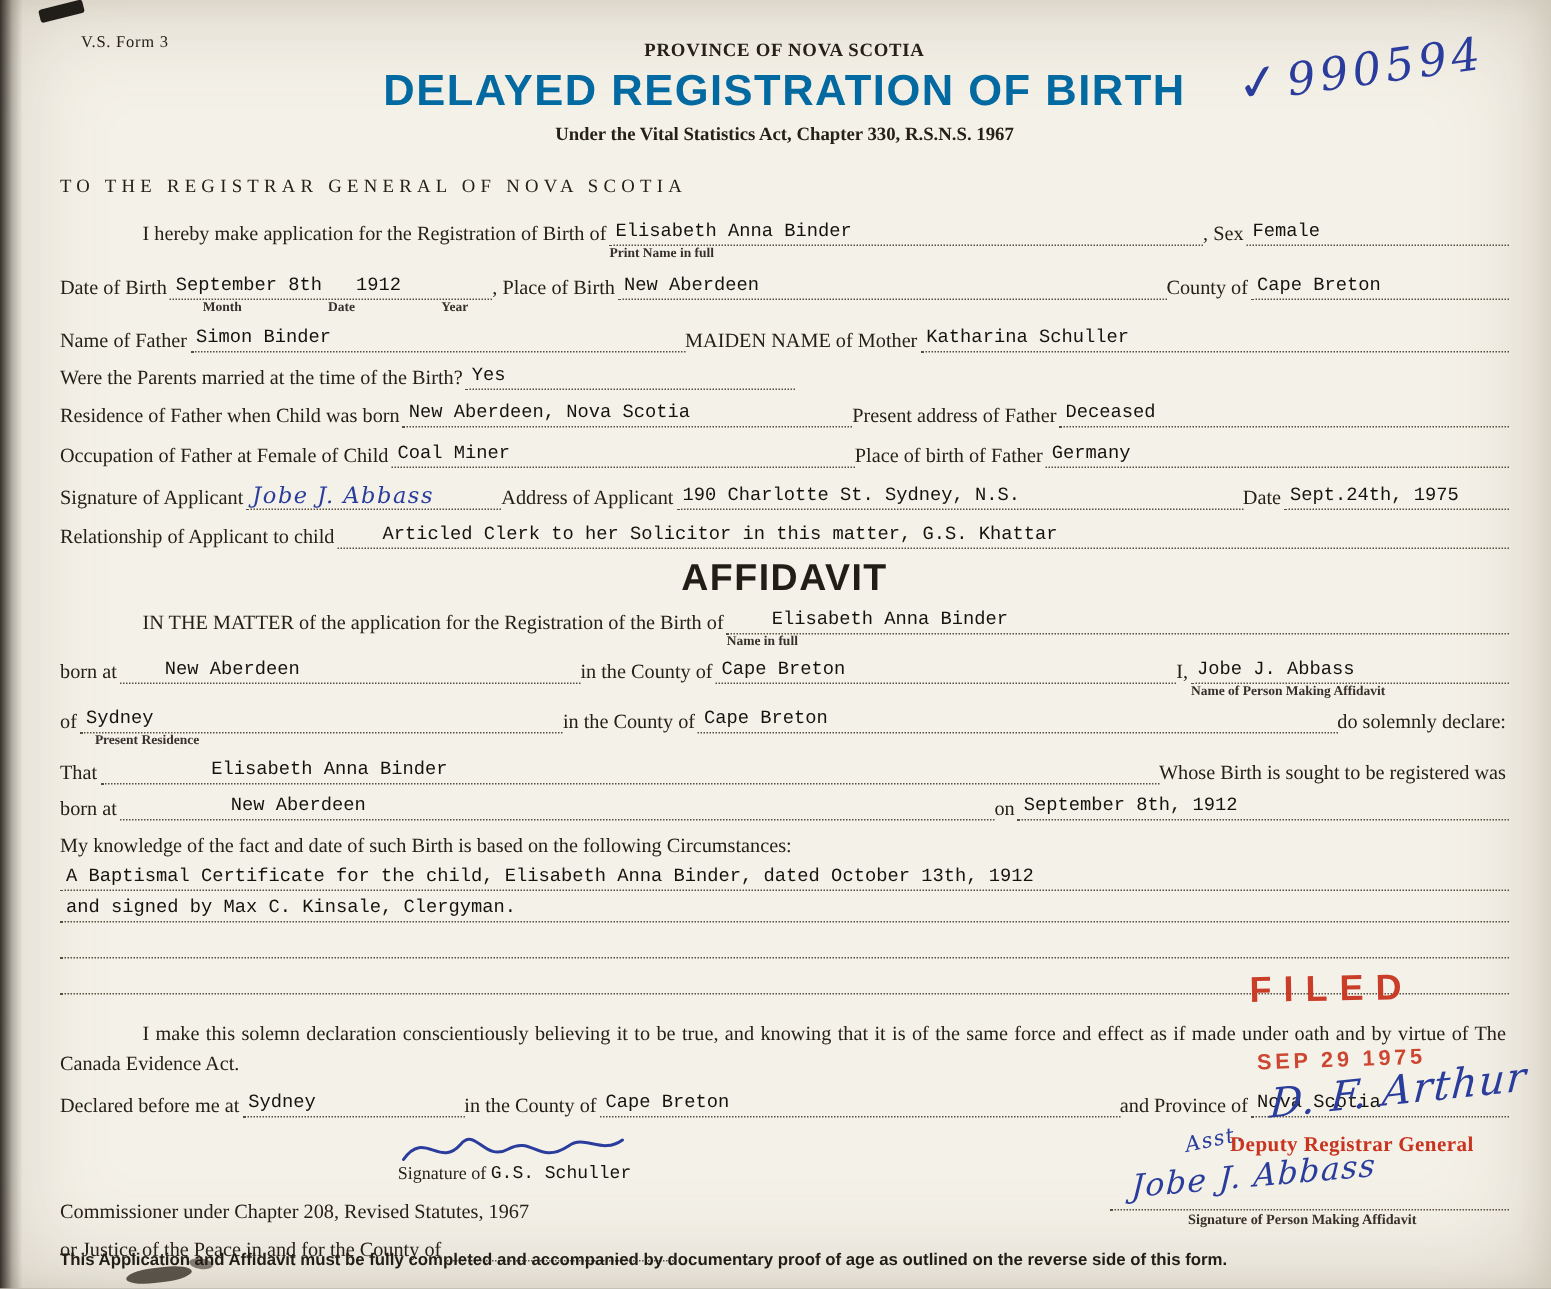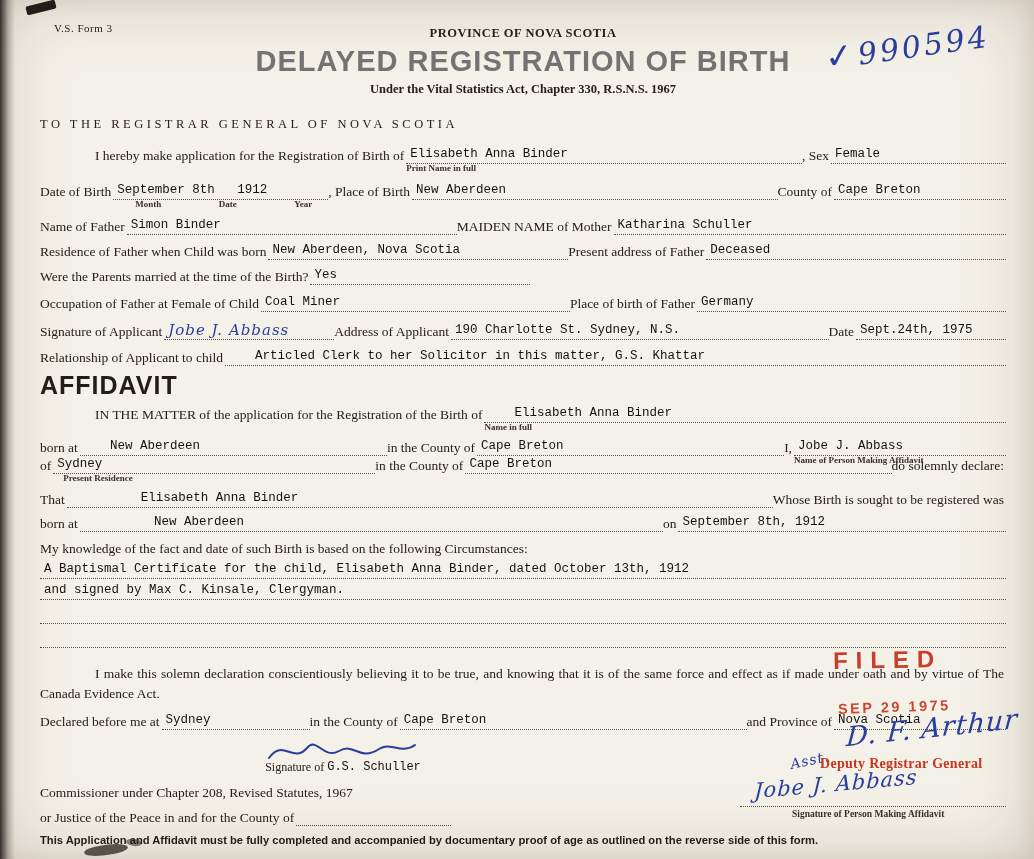--- a/index.html
+++ b/index.html
@@ -19,38 +19,38 @@
   .smudge2 { position:absolute; left:126px; bottom:13px; width:16px; height:7px; background:rgba(42,35,26,.55); transform:rotate(8deg); border-radius:50%; }
 
   .form-no { position:absolute; left:54px; top:22px; font-size:11px; letter-spacing:.5px; }
   .reg-no { position:absolute; right:44px; top:26px; color:var(--ink);
     font-family:"DejaVu Serif", serif; font-style:italic; font-size:30px; letter-spacing:3px;
     transform:rotate(-8deg); white-space:nowrap; }
   .reg-no .check { font-size:34px; font-style:normal; margin-right:2px; }
 
   .content { position:absolute; left:40px; right:28px; top:18px; }
   .province { text-align:center; font-weight:bold; font-size:12.5px; letter-spacing:.5px; margin-top:8px; }
-  .title { text-align:center; font-family:"Liberation Sans", sans-serif; font-weight:bold; font-size:29px; letter-spacing:1px; margin-top:3px; color:#737373; }
+  .title { text-align:center; font-family:"Liberation Sans", sans-serif; font-weight:bold; font-size:29px; letter-spacing:1px; margin-top:3px; color:#0369a1; }
   .subtitle { text-align:center; font-weight:bold; font-size:12.5px; margin-top:3px; }
   .addressee { margin-top:20px; font-size:12.5px; letter-spacing:3.5px; }
 
   .line { display:flex; align-items:flex-end; min-height:17px; }
   .lbl { white-space:nowrap; padding-right:2px; }
   .field { position:relative; border-bottom:1px dotted #57503f; padding:0 4px; min-height:16px; white-space:nowrap; }
   .grow { flex:1; }
   .typed { font-family:"Liberation Mono", monospace; font-size:12.5px; color:#16120e; white-space:pre; position:relative; top:-1px; }
   .hint { position:absolute; top:100%; left:0; right:0; font-size:9px; font-weight:bold; color:#37302a; line-height:11px; white-space:nowrap; }
   .hint-left { text-align:left; left:10px; right:auto; }
   .hints-row { position:absolute; top:100%; left:0; right:0; display:flex; justify-content:space-between; padding:0 16px 0 22px; font-size:9px; font-weight:bold; color:#37302a; line-height:11px; }
   .hand { font-family:"DejaVu Serif", serif; font-style:italic; color:var(--ink); letter-spacing:1px; }
   .ind55 { padding-left:55px; }
   .pl70 .typed { padding-left:70px; }
   .pl30 .typed { padding-left:26px; }
 
-  .heading { font-family:"Liberation Sans", sans-serif; font-weight:bold; font-size:25px; letter-spacing:1px; margin-top:4px; color:#221d17; }
+  .heading { text-align:center; font-family:"Liberation Sans", sans-serif; font-weight:bold; font-size:25px; letter-spacing:1px; margin-top:4px; color:#221d17; }
   .blank-line { border-bottom:1px dotted #57503f; height:15px; margin-top:9px; }
   .para { margin-top:16px; text-align:justify; text-indent:55px; line-height:1.5; padding-right:2px; }
 
   .w-sex{width:175px} .w-dob{width:215px} .w-county{width:172px} .w-father{width:330px}
   .w-yes{width:220px} .w-sig{width:170px} .w-date{width:150px} .w-dep{width:212px}
   .w-res{width:322px} .w-place{width:148px} .w-prov{width:172px}
   .w-day{width:148px} .w-month{width:128px} .w-year{width:56px} .w-justice{width:155px}
 
   .this-line { width:470px; }
   .sigblock { margin-left:172px; margin-top:8px; width:262px; text-align:center; }
@@ -132,34 +132,34 @@
       <span class="field w-father">
         <span class="typed">Simon Binder</span>
       </span>
       <span class="lbl">MAIDEN NAME of Mother</span>
       <span class="field grow">
         <span class="typed">Katharina Schuller</span>
       </span>
     </div>
 
     <div class="line" style="margin-top:7px;">
-      <span class="lbl">Residence of Father when Child was born</span>
-      <span class="field grow">
-        <span class="typed">New Aberdeen, Nova Scotia</span>
-      </span>
-      <span class="lbl">Present address of Father</span>
-      <span class="field grow">
-        <span class="typed">Deceased</span>
-      </span>
-    </div>
-
-    <div class="line" style="margin-top:7px;">
       <span class="lbl">Were the Parents married at the time of the Birth?</span>
       <span class="field w-yes">
         <span class="typed">Yes</span>
+      </span>
+    </div>
+
+    <div class="line" style="margin-top:7px;">
+      <span class="lbl">Residence of Father when Child was born</span>
+      <span class="field grow">
+        <span class="typed">New Aberdeen, Nova Scotia</span>
+      </span>
+      <span class="lbl">Present address of Father</span>
+      <span class="field grow">
+        <span class="typed">Deceased</span>
       </span>
     </div>
 
     <div class="line" style="margin-top:9px;">
       <span class="lbl">Occupation of Father at Female of Child</span>
       <span class="field grow">
         <span class="typed">Coal Miner</span>
       </span>
       <span class="lbl">Place of birth of Father</span>
       <span class="field grow">
@@ -208,21 +208,21 @@
       <span class="field grow">
         <span class="typed">Cape Breton</span>
       </span>
       <span class="lbl">I,</span>
       <span class="field w-dep">
         <span class="typed">Jobe J. Abbass</span>
         <span class="hint">Name of Person Making Affidavit</span>
       </span>
     </div>
 
-    <div class="line" style="">
+    <div class="line" style="margin-top:15px;">
       <span class="lbl">of</span>
       <span class="field w-res">
         <span class="typed">Sydney</span>
         <span class="hint hint-left">Present Residence</span>
       </span>
       <span class="lbl">in the County of</span>
       <span class="field grow">
         <span class="typed">Cape Breton</span>
       </span>
       <span class="lbl">do solemnly declare:</span>

